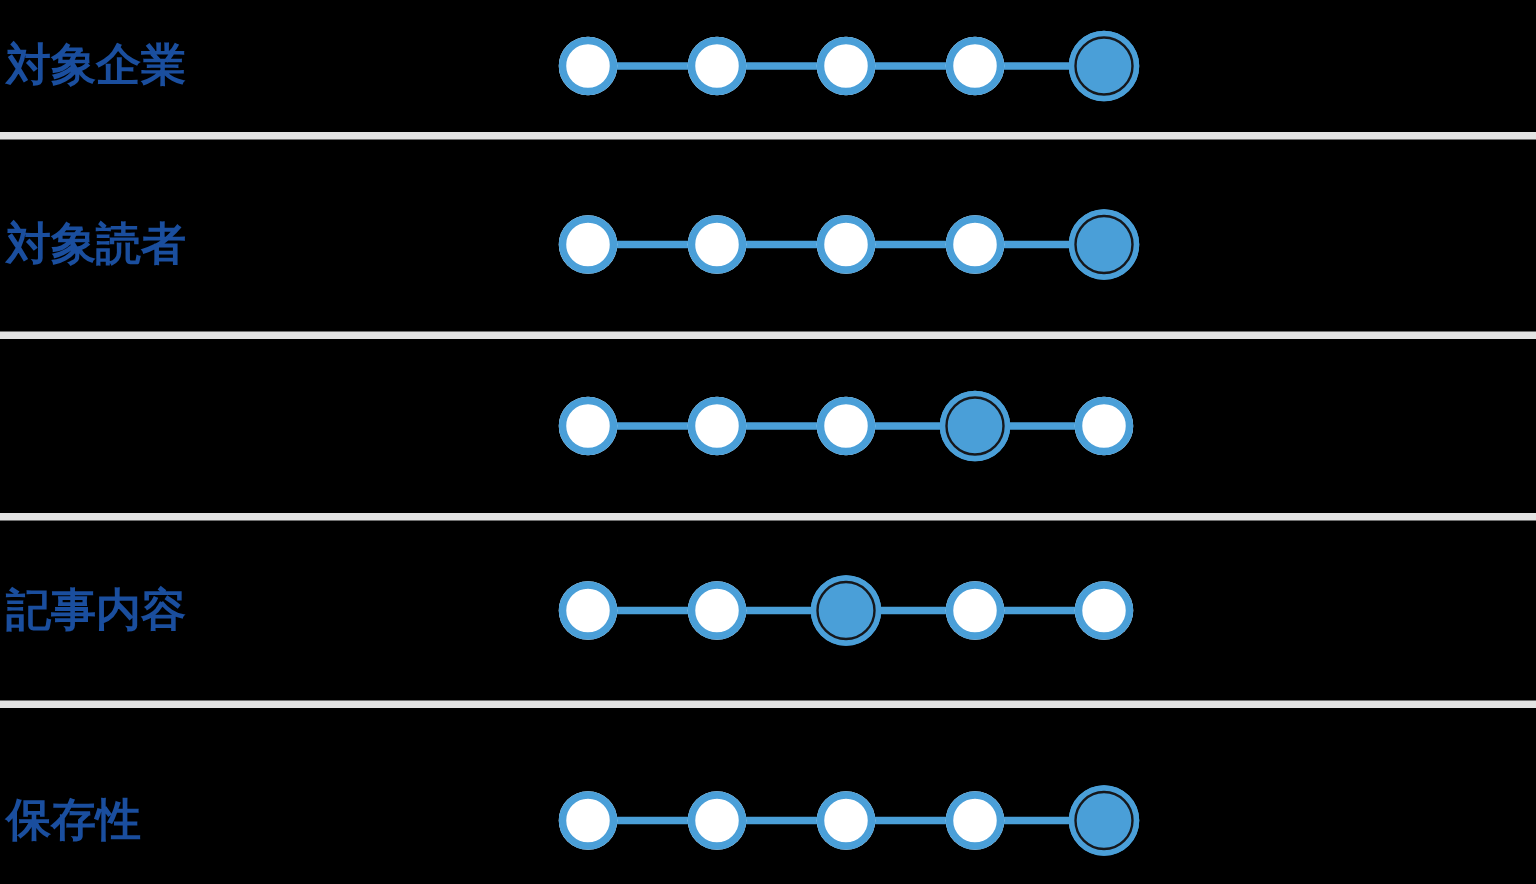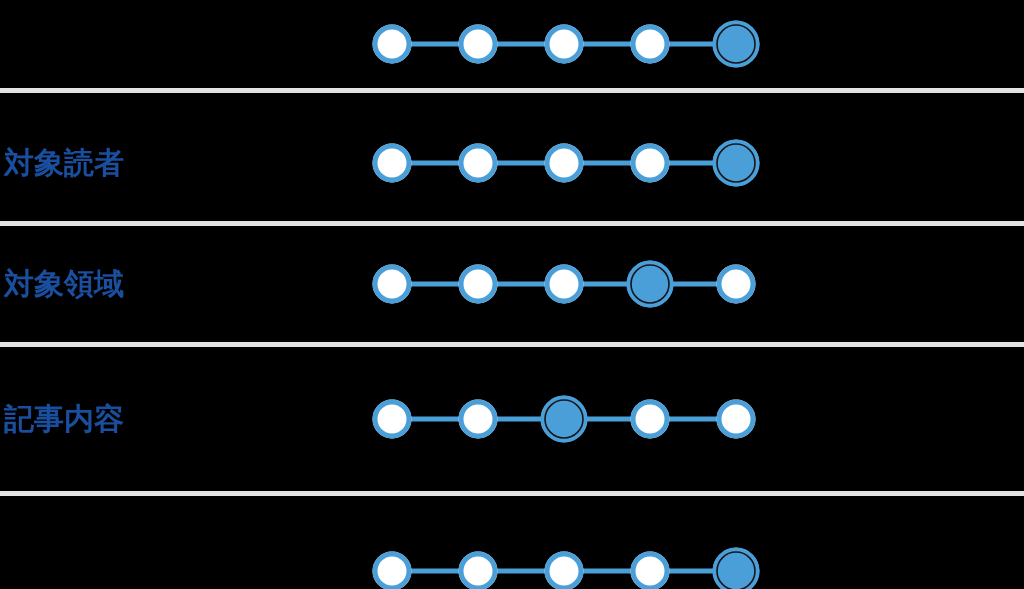--- a/index.html
+++ b/index.html
@@ -27,21 +27,21 @@
     width: 1024px;
     box-sizing: border-box;
     display: flex;
     align-items: center;
   }
 
   
   .row.r0 { height: 88px; }
   .row.r1 { height: 116px; margin-top: 12px; }
   .row.r2 { height: 116px; }
-  .row.r3 { height: 144px; }
+  .row.r3 { height: 120px; }
   .row.r4 { height: 149px; }
 
   .divider {
     width: 1024px;
     height: 5px;
     background: #e3e3e3;
     line-height: 0;
     font-size: 0;
   }
 
@@ -82,20 +82,21 @@
   .node-on-fill   { fill: #4a9fd8; }
   .node-on-ring   { fill: none; stroke: #4a9fd8; stroke-width: 5; }
   .node-on-inner  { fill: none; stroke: #16171b; stroke-width: 1.6; }
 </style>
 </head>
 <body>
 
 <div id="matrix">
 
   <div class="row r0">
+    <span class="row-label">対象企業</span>
     <div class="stepper">
         <svg width="392" height="56" viewBox="0 0 392 56">
           <line x1="24" y1="28" x2="110" y2="28" class="track"></line>
           <line x1="110" y1="28" x2="196" y2="28" class="track"></line>
           <line x1="196" y1="28" x2="282" y2="28" class="track"></line>
           <line x1="282" y1="28" x2="368" y2="28" class="track"></line>
           <g>
             <circle cx="24" cy="28" r="19.5" class="node-off-fill"></circle>
             <circle cx="24" cy="28" r="17" class="node-off-ring"></circle>
           </g>
@@ -149,21 +150,20 @@
             <circle cx="368" cy="28" r="23.5" class="node-on-fill"></circle>
             <circle cx="368" cy="28" r="21" class="node-on-ring"></circle>
             <circle cx="368" cy="28" r="19" class="node-on-inner"></circle>
           </g>
         </svg>
       </div>
   </div>
   <div class="divider"></div>
 
   <div class="row r2">
-    <span class="row-label">対象領域</span>
     <div class="stepper">
         <svg width="392" height="56" viewBox="0 0 392 56">
           <line x1="24" y1="28" x2="110" y2="28" class="track"></line>
           <line x1="110" y1="28" x2="196" y2="28" class="track"></line>
           <line x1="196" y1="28" x2="282" y2="28" class="track"></line>
           <line x1="282" y1="28" x2="368" y2="28" class="track"></line>
           <g>
             <circle cx="24" cy="28" r="19.5" class="node-off-fill"></circle>
             <circle cx="24" cy="28" r="17" class="node-off-ring"></circle>
           </g>
@@ -217,20 +217,21 @@
           <g>
             <circle cx="368" cy="28" r="19.5" class="node-off-fill"></circle>
             <circle cx="368" cy="28" r="17" class="node-off-ring"></circle>
           </g>
         </svg>
       </div>
   </div>
   <div class="divider"></div>
 
   <div class="row r4">
+    <span class="row-label">保存性</span>
     <div class="stepper">
         <svg width="392" height="56" viewBox="0 0 392 56">
           <line x1="24" y1="28" x2="110" y2="28" class="track"></line>
           <line x1="110" y1="28" x2="196" y2="28" class="track"></line>
           <line x1="196" y1="28" x2="282" y2="28" class="track"></line>
           <line x1="282" y1="28" x2="368" y2="28" class="track"></line>
           <g>
             <circle cx="24" cy="28" r="19.5" class="node-off-fill"></circle>
             <circle cx="24" cy="28" r="17" class="node-off-ring"></circle>
           </g>

